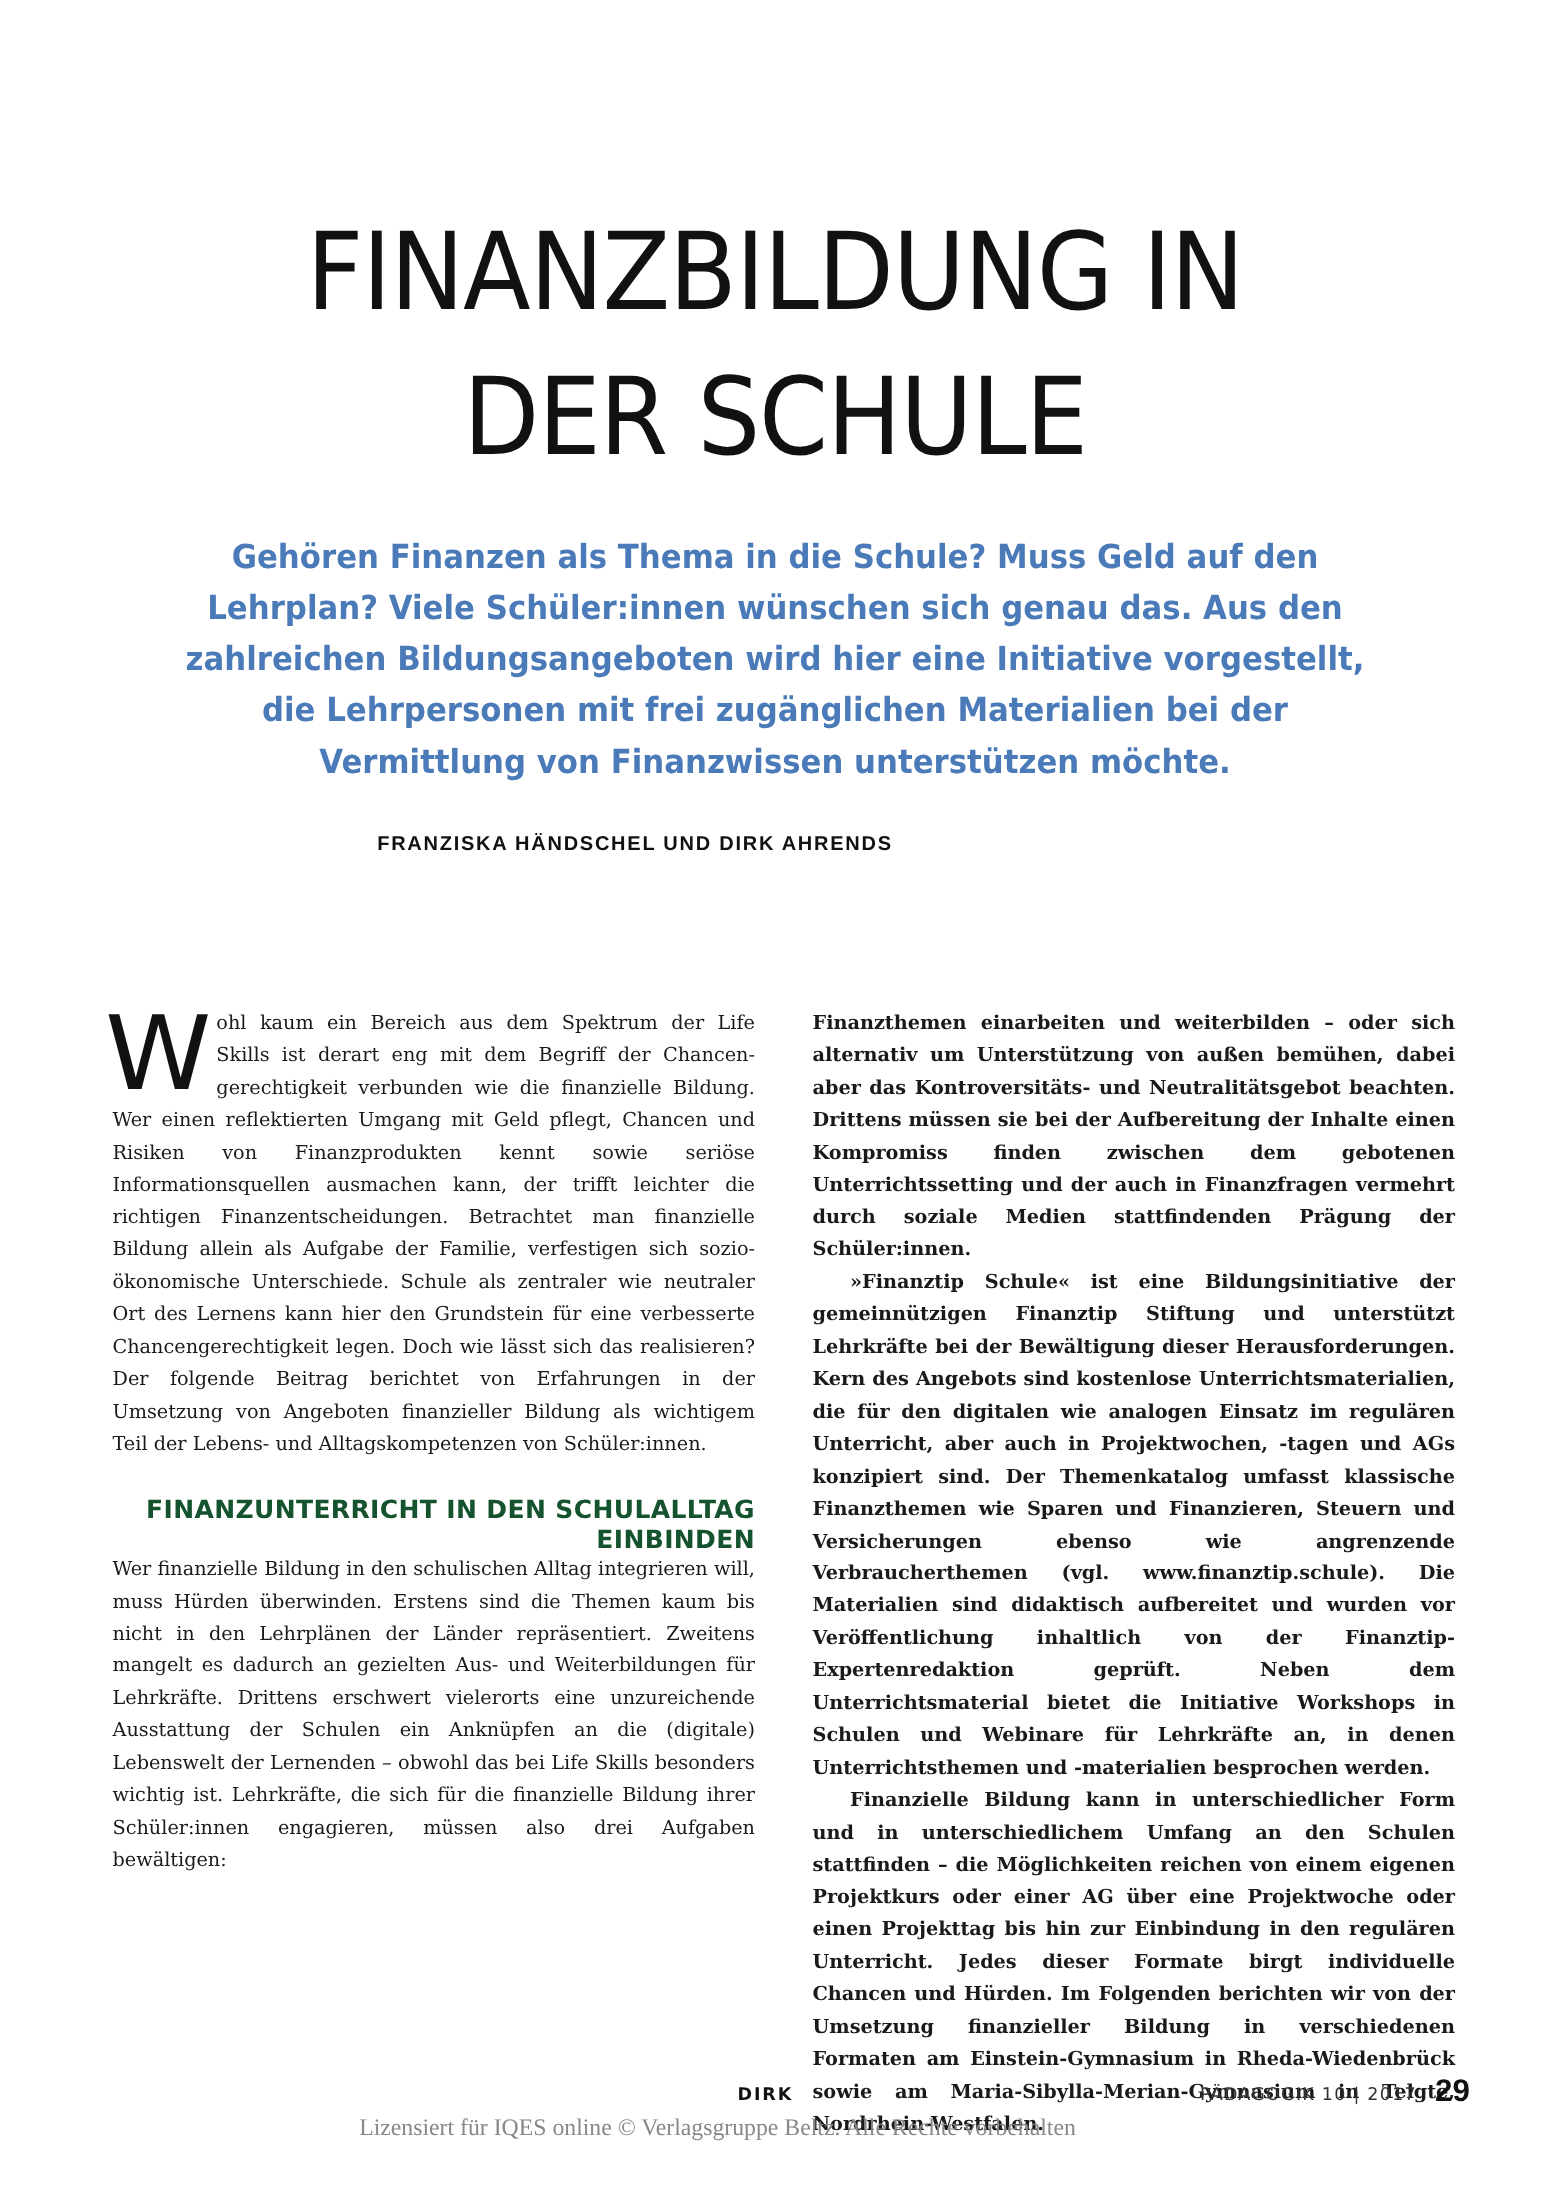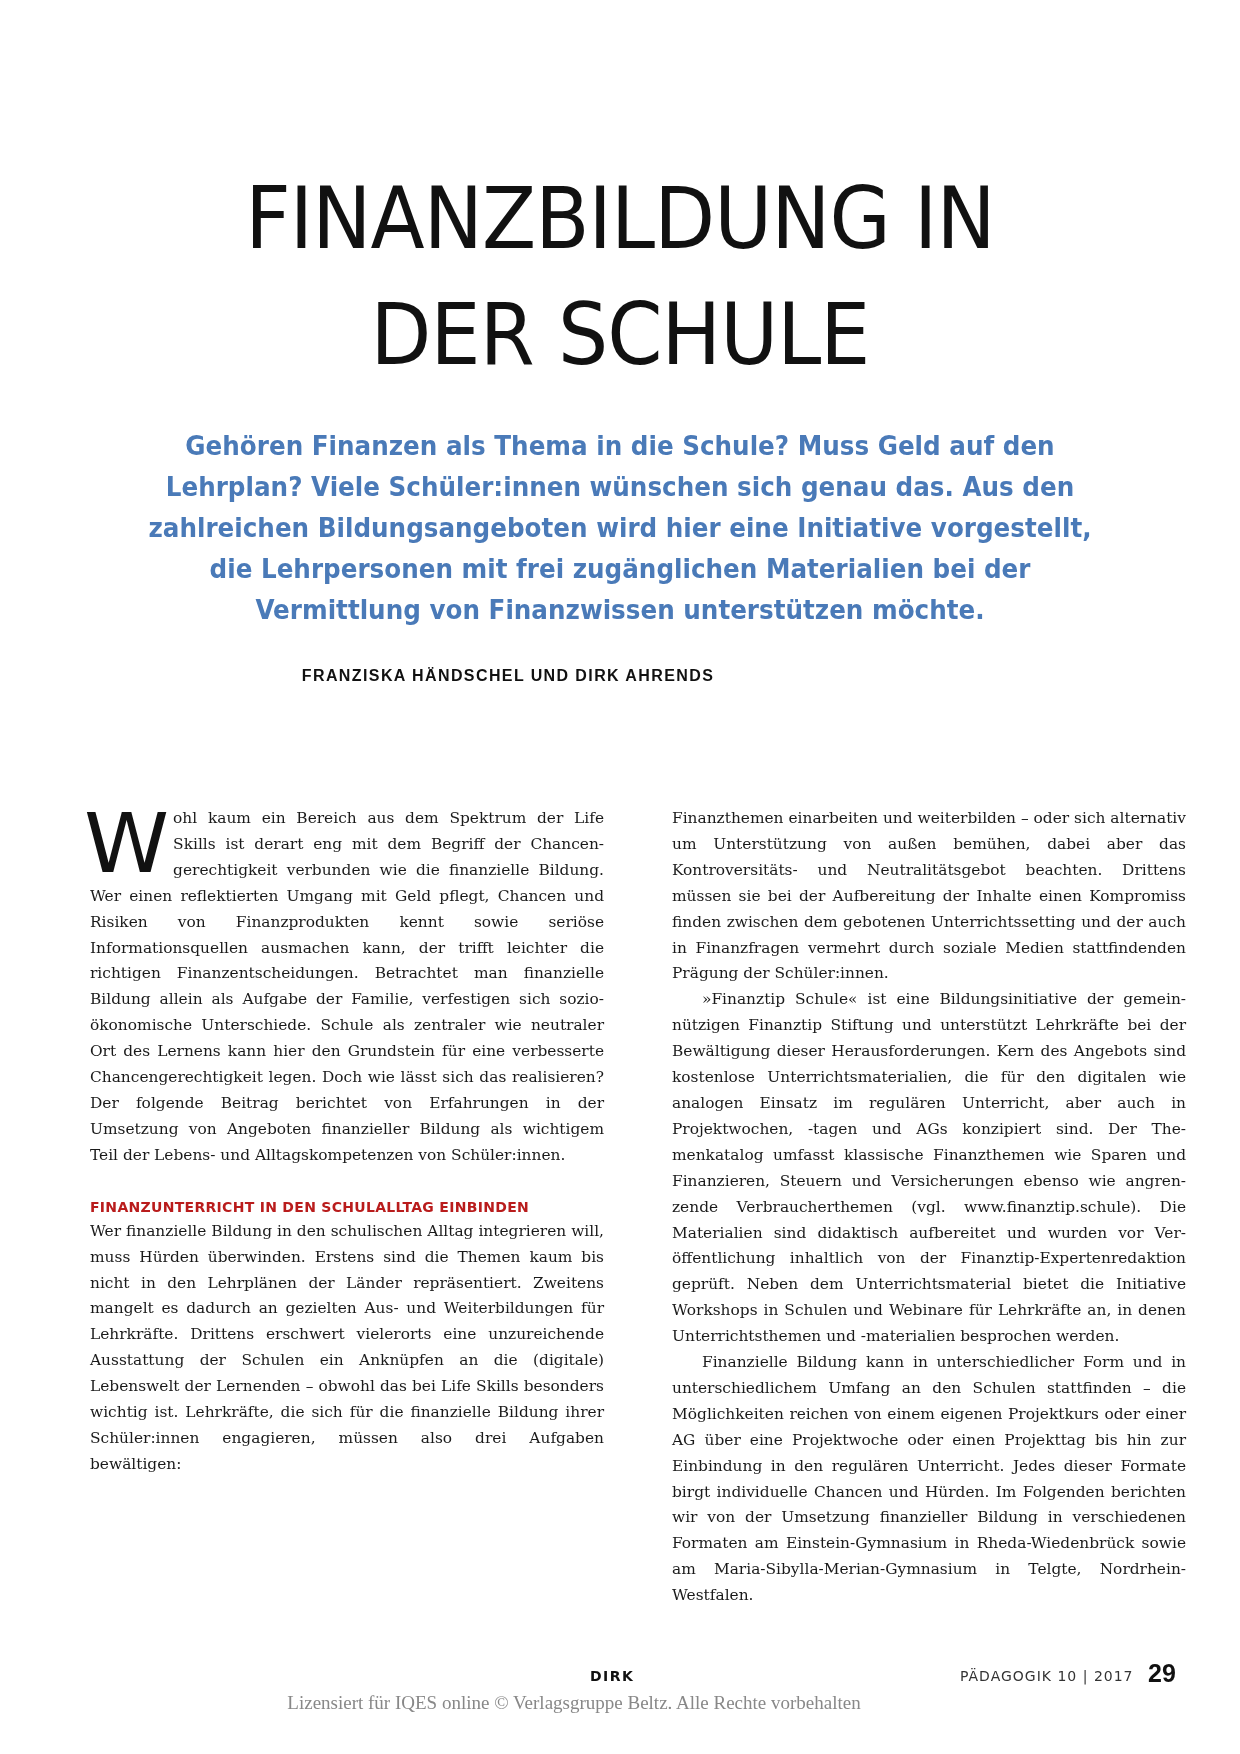--- a/index.html
+++ b/index.html
@@ -64,41 +64,41 @@
       top: 806px;
       width: 514px;
       font-family: "DejaVu Serif", serif;
       font-size: 15.4px;
       line-height: 25.9px;
       color: #1a1a1a;
       text-align: justify;
       hyphens: manual;
     }
     .col-left { left: 90px; }
-    .col-right { left: 672px; }
+    .col-right { left: 650px; font-weight: bold; }
     .col p { margin: 0; }
     .col p.indent { text-indent: 30px; }
     .dropcap {
       float: left;
       font-family: "DejaVu Sans", sans-serif;
       font-size: 82px;
       line-height: 68px;
       margin: 4px 6px 0 -4px;
       color: #111111;
       transform: scaleX(1.05);
     }
     .subhead {
       font-family: "DejaVu Sans", sans-serif;
       font-weight: bold;
-      font-size: 14px;
+      font-size: 20px;
       line-height: 24px;
-      color: #b91c1c;
+      color: #14532d;
       letter-spacing: 0.3px;
       margin: 26px 0 0 0;
-      text-align: left;
+      text-align: right;
     }
     .footer-thema {
       position: absolute;
       left: 590px;
       top: 1668px;
       font-family: "DejaVu Sans", sans-serif;
       font-weight: bold;
       font-size: 14px;
       letter-spacing: 1.5px;
       color: #111;

